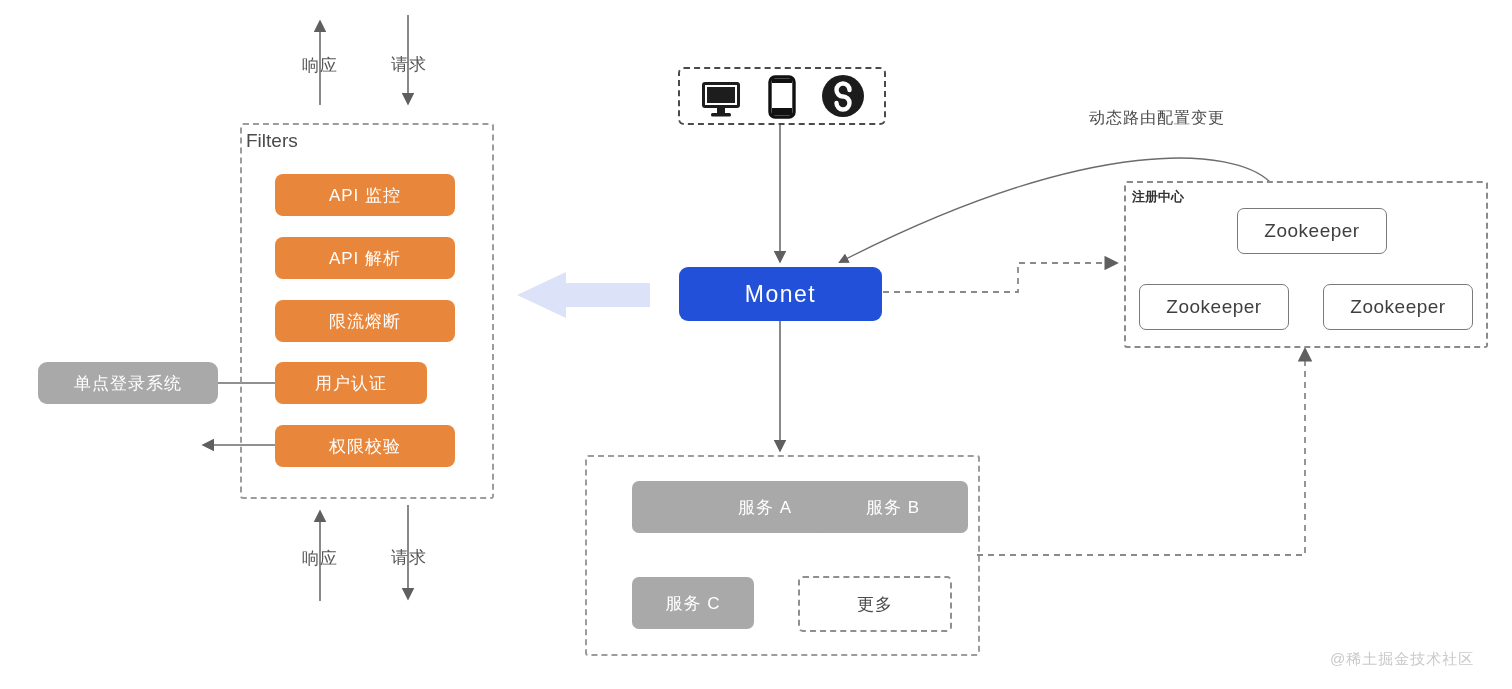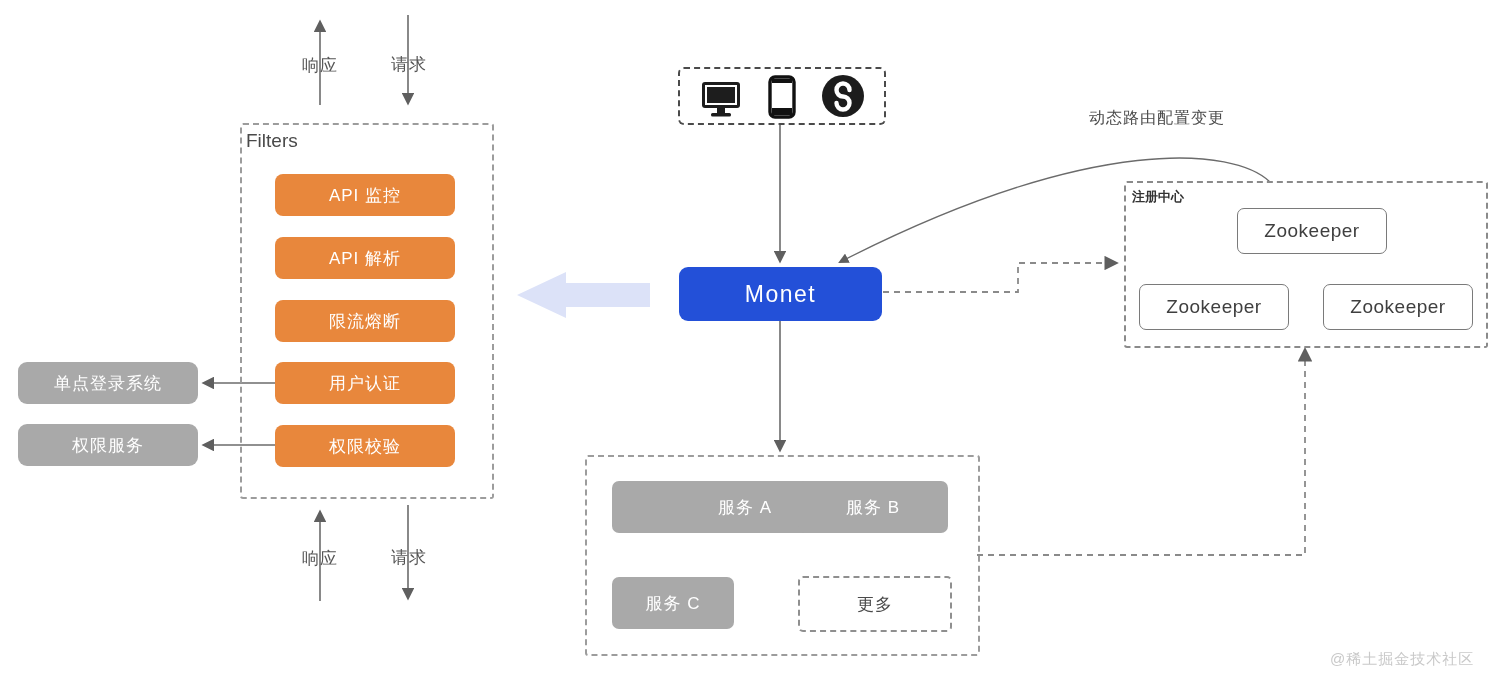--- a/index.html
+++ b/index.html
@@ -13,21 +13,21 @@
   .light-arrow{fill:var(--arrow-light);}
 
   .dashed-box{border:2px dashed #9c9c9c;border-radius:3px;background:transparent;}
   .dashed-box.dark{border-color:#4a4a4a;border-radius:6px;}
   .box-title{color:#4a4a4a;font-size:19px;}
   .box-title.small{font-size:13px;font-weight:bold;color:#333;}
 
   .pill{display:flex;align-items:center;justify-content:center;color:#fff;
         border-radius:8px;font-size:17px;letter-spacing:1px;}
   .pill.orange{background:var(--orange);}
-  .pill.gray{background:var(--gray);border-radius:9px;}
+  .pill.gray{background:var(--gray);border-radius:9px;margin-left:20px;}
   .pill.blue{background:var(--blue);font-size:23px;letter-spacing:1.5px;border-radius:9px;}
   .pill.outline{background:#fff;border:2px dashed #8f8f8f;border-radius:5px;color:#4a4a4a;}
 
   .zk{display:flex;align-items:center;justify-content:center;background:#fff;
       border:1.6px solid #7a7a7a;border-radius:7px;color:#3f3f3f;font-size:19px;letter-spacing:.5px;}
 
   .flow-label{color:#555;font-size:17px;letter-spacing:1px;transform:translateX(-50%);}
   .route-label{color:#4a4a4a;font-size:16px;letter-spacing:1px;text-align:right;}
   .watermark{color:#c9c9c9;font-size:15px;letter-spacing:1px;text-align:center;}
 </style>
@@ -67,25 +67,24 @@
 
   <div class="abs flow-label" style="left:320px;top:54px;">响应</div>
   <div class="abs flow-label" style="left:409px;top:53px;">请求</div>
 
   <div class="abs dashed-box" style="left:240px;top:123px;width:250px;height:372px;">
     <div class="abs box-title" style="left:4px;top:5px;">Filters</div>
   </div>
   <div class="abs pill orange" style="left:275px;top:174px;width:180px;height:42px;">API 监控</div>
   <div class="abs pill orange" style="left:275px;top:237px;width:180px;height:42px;">API 解析</div>
   <div class="abs pill orange" style="left:275px;top:300px;width:180px;height:42px;">限流熔断</div>
-  <div class="abs pill orange" style="left:275px;top:362px;width:180px;height:42px;text-align:center;">用户认证</div>
+  <div class="abs pill orange" style="left:275px;top:362px;width:152px;height:42px;text-align:center;">用户认证</div>
   <div class="abs pill orange" style="left:275px;top:425px;width:180px;height:42px;">权限校验</div>
 
   <div class="abs pill gray" style="left:18px;top:362px;width:180px;height:42px;">单点登录系统</div>
-  <div class="abs pill gray" style="left:18px;top:424px;width:180px;height:42px;">权限服务</div>
 
   <div class="abs flow-label" style="left:320px;top:547px;">响应</div>
   <div class="abs flow-label" style="left:409px;top:546px;">请求</div>
 
   <div class="abs dashed-box dark" style="left:678px;top:67px;width:204px;height:54px;">
     <svg width="204" height="54" viewBox="0 0 204 54">
 
       <g>
         <rect x="22" y="13" width="38" height="26" rx="3" fill="#1d1d1d"></rect>
         <rect x="26" y="17" width="30" height="18" fill="none" stroke="#ffffff" stroke-width="2"></rect>

